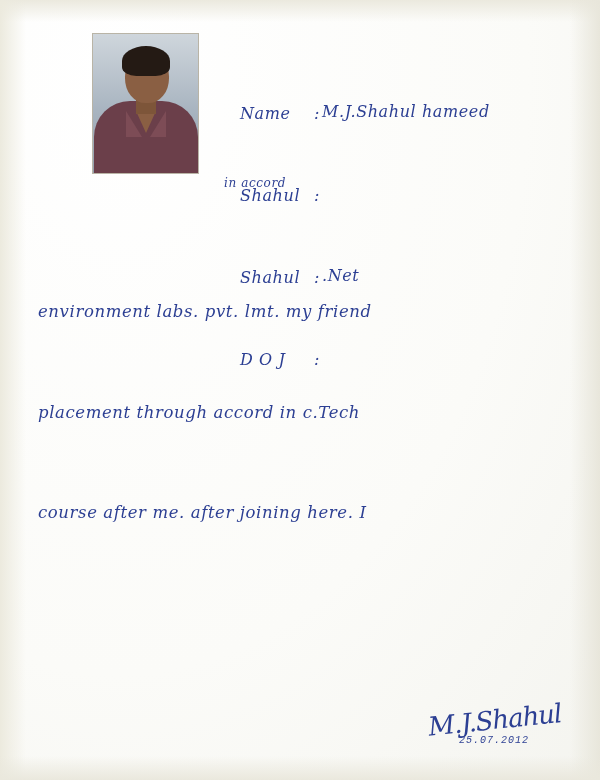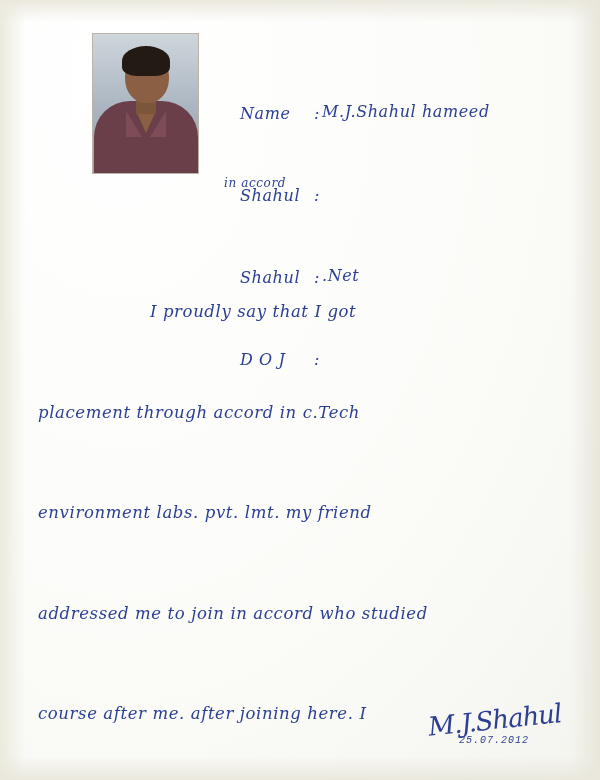--- a/index.html
+++ b/index.html
@@ -258,24 +258,22 @@
     </div>
     <div class="field-row">
       <span class="field-label">D O J</span>
       <span class="field-colon">:</span>
     </div>
   </div>
 
   <div id="doj-note" class="hand">in accord</div>
 
   <div id="body-text" class="hand">
-    <span class="line indent">I proudly say that I got</span>
+    <span class="line">environment labs. pvt. lmt. my friend</span>
     <span class="line">placement through accord in c.Tech</span>
-    <span class="line">environment labs. pvt. lmt. my friend</span>
-    <span class="line">addressed me to join in accord who studied</span>
     <span class="line">course after me. after joining here. I</span>
     
     
     
     
     
     
     
   </div>
 

